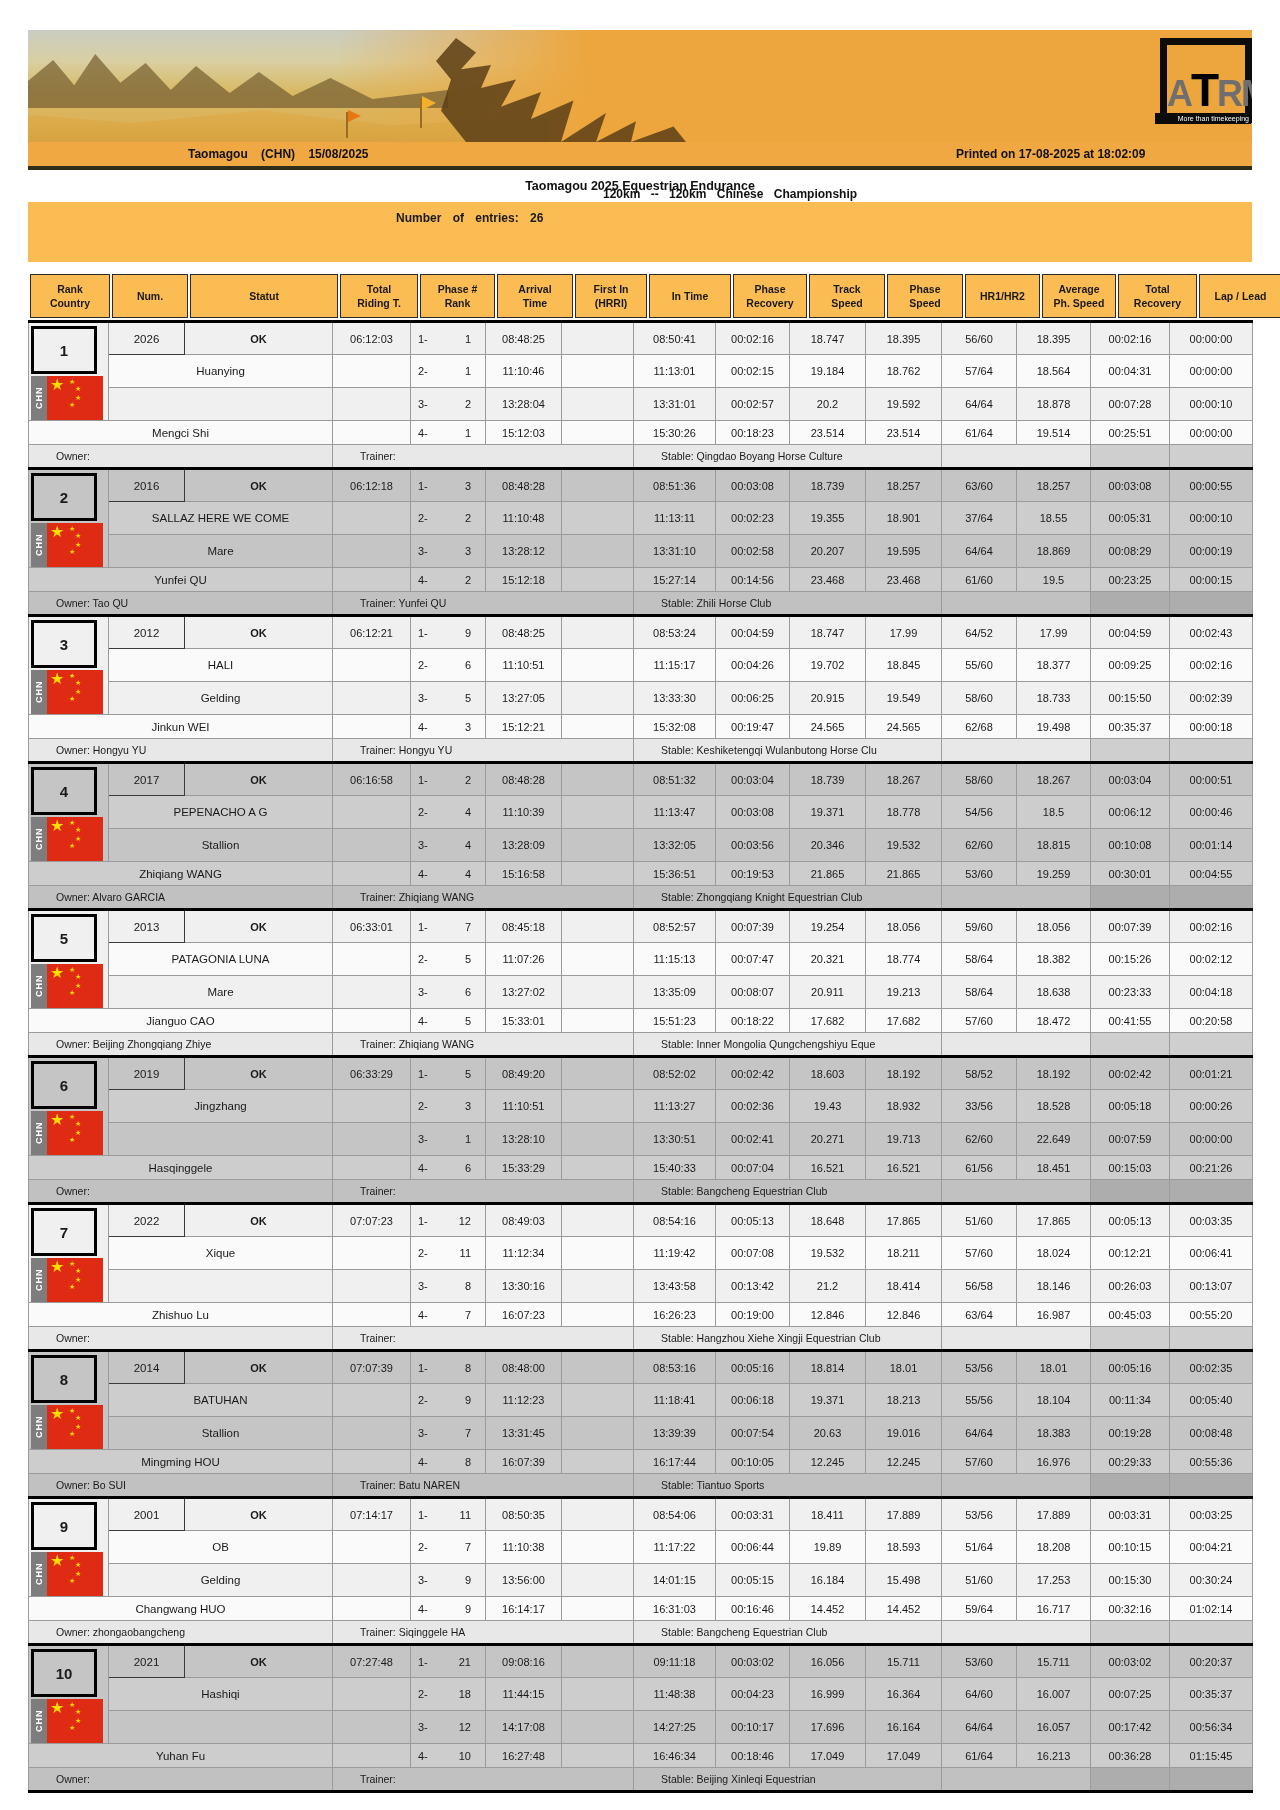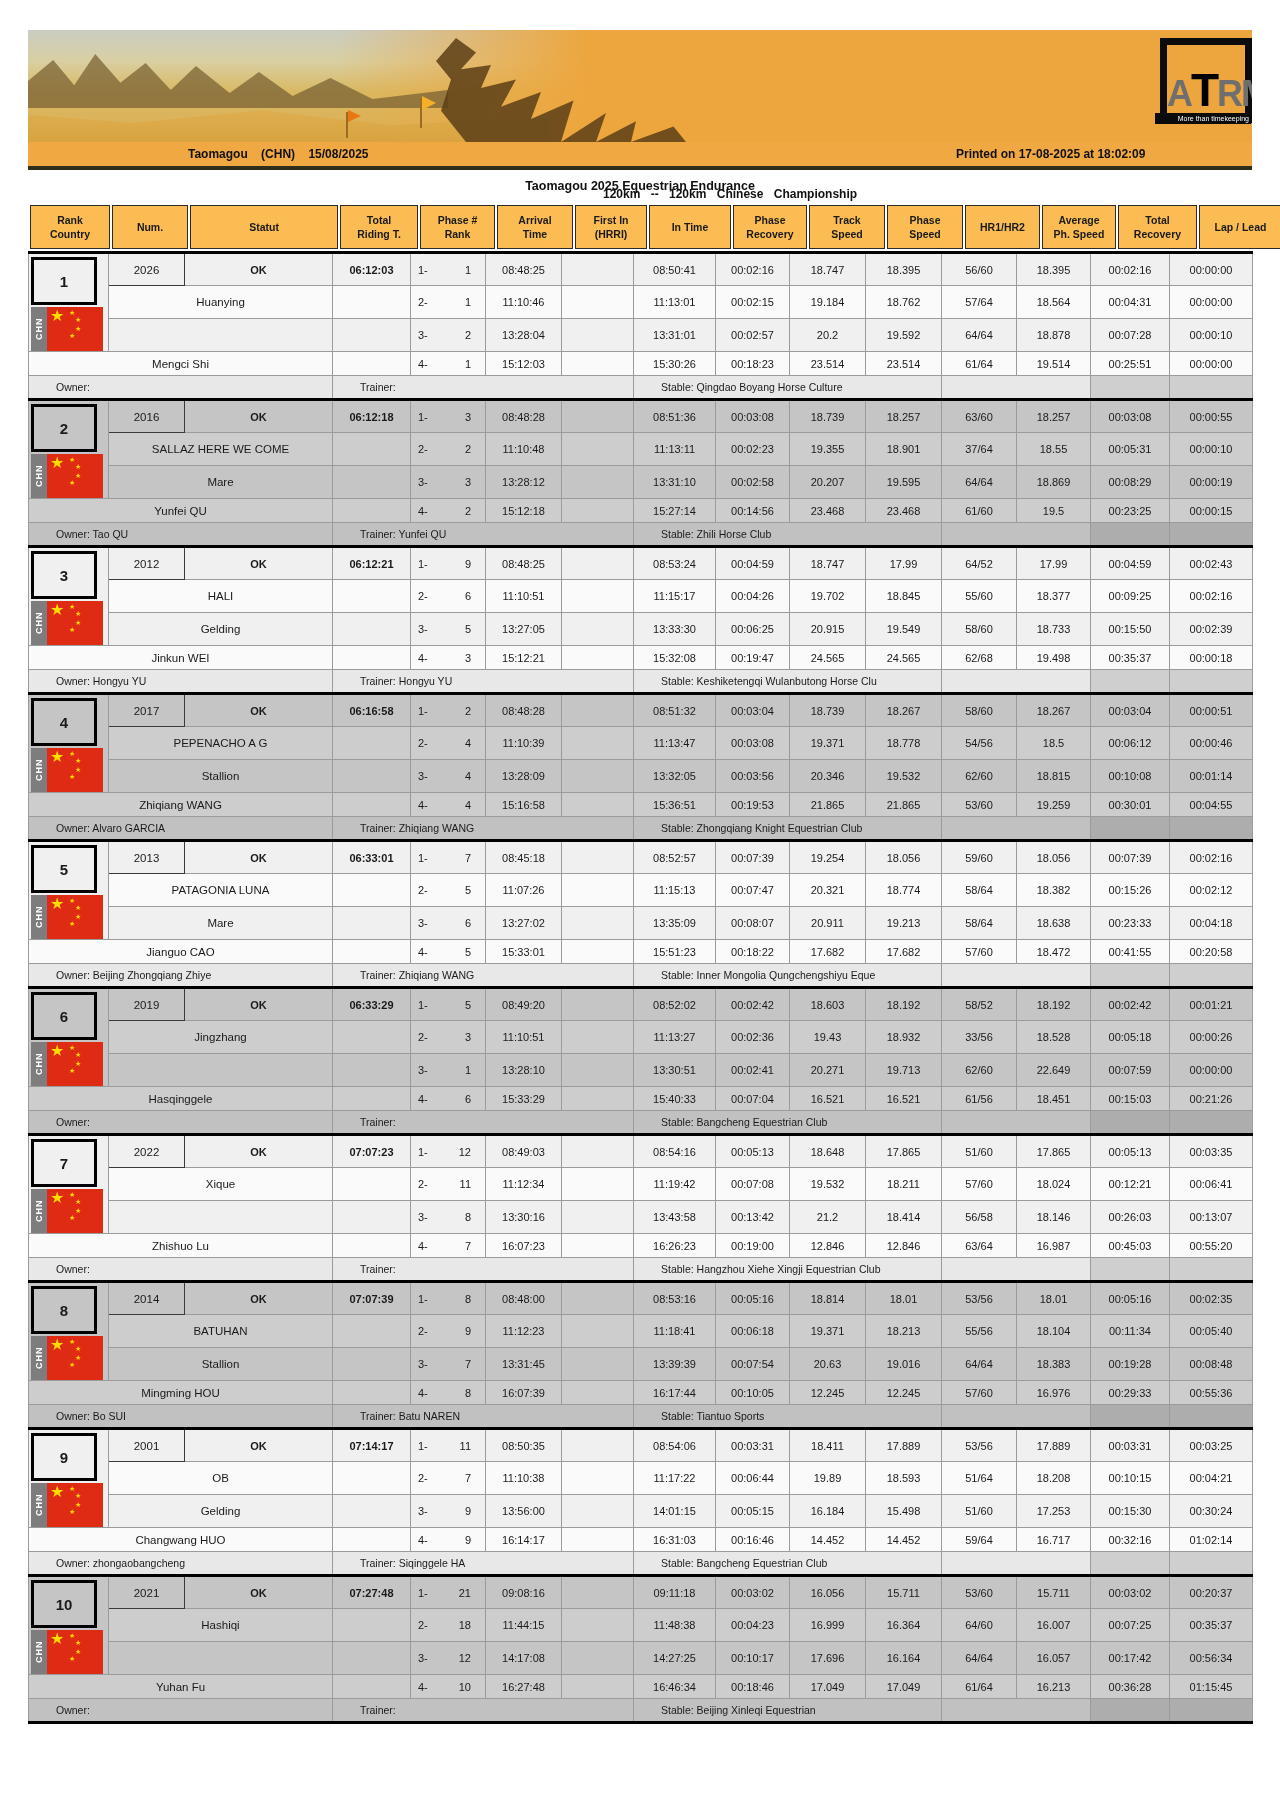--- a/index.html
+++ b/index.html
@@ -77,21 +77,21 @@
   .flag { display:flex; width:72px; height:44px; margin:2px 0 0 2px; }
   .flag-band { width:16px; background:#7d7d7d; color:#fff; font-weight:bold; font-size:9px;
     writing-mode:vertical-rl; transform:rotate(180deg); display:flex; align-items:center; justify-content:center; letter-spacing:1px; }
   .flag-red { position:relative; width:56px; background:#DF2B14; color:#FFDE00; }
   .star-big { position:absolute; left:3px; top:-1px; font-size:16px; }
   .star-s { position:absolute; font-size:7px; }
   .s1 { left:22px; top:2px; } .s2 { left:28px; top:9px; } .s3 { left:28px; top:18px; } .s4 { left:22px; top:25px; }
 
   td.num-cell { border:1px solid #3a3a3a; font-size:11.5px; }
   td.statut-cell { font-weight:bold; }
-  td.total-cell { font-weight:bold; }
+  td.total-cell { font-weight:normal; }
   td.name-cell { font-size:11.5px; }
   td.phase-num { padding:0; }
   .phase-num .pwrap { display:flex; justify-content:space-between; padding:0 14px 0 7px; }
   td.owner-cell, td.trainer-cell, td.stable-cell { text-align:left; font-size:10.5px; padding-left:5px; }
   tr.frow td { border-top:1px solid #777;padding-left:27px; }
 </style>
 </head>
 <body>
 
 <div class="page">
@@ -114,20 +114,23 @@
     </div>
 
     <div class="info-strip">
       <span class="venue">Taomagou (CHN) 15/08/2025</span>
       <span class="distance">120km -- 120km Chinese Championship</span>
       <span class="printed">Printed on 17-08-2025 at 18:02:09</span>
     </div>
 
     <div class="event-title">Taomagou 2025 Equestrian Endurance</div>
 
+    <div class="entries-band">
+      <span class="entries-label">Number of entries: 26</span>
+    </div>
 
     <table class="hdr-table">
       <colgroup>
         <col style="width:80px">
           <col style="width:76px">
           <col style="width:148px">
           <col style="width:78px">
         <col style="width:75px">
           <col style="width:76px">
           <col style="width:72px">

